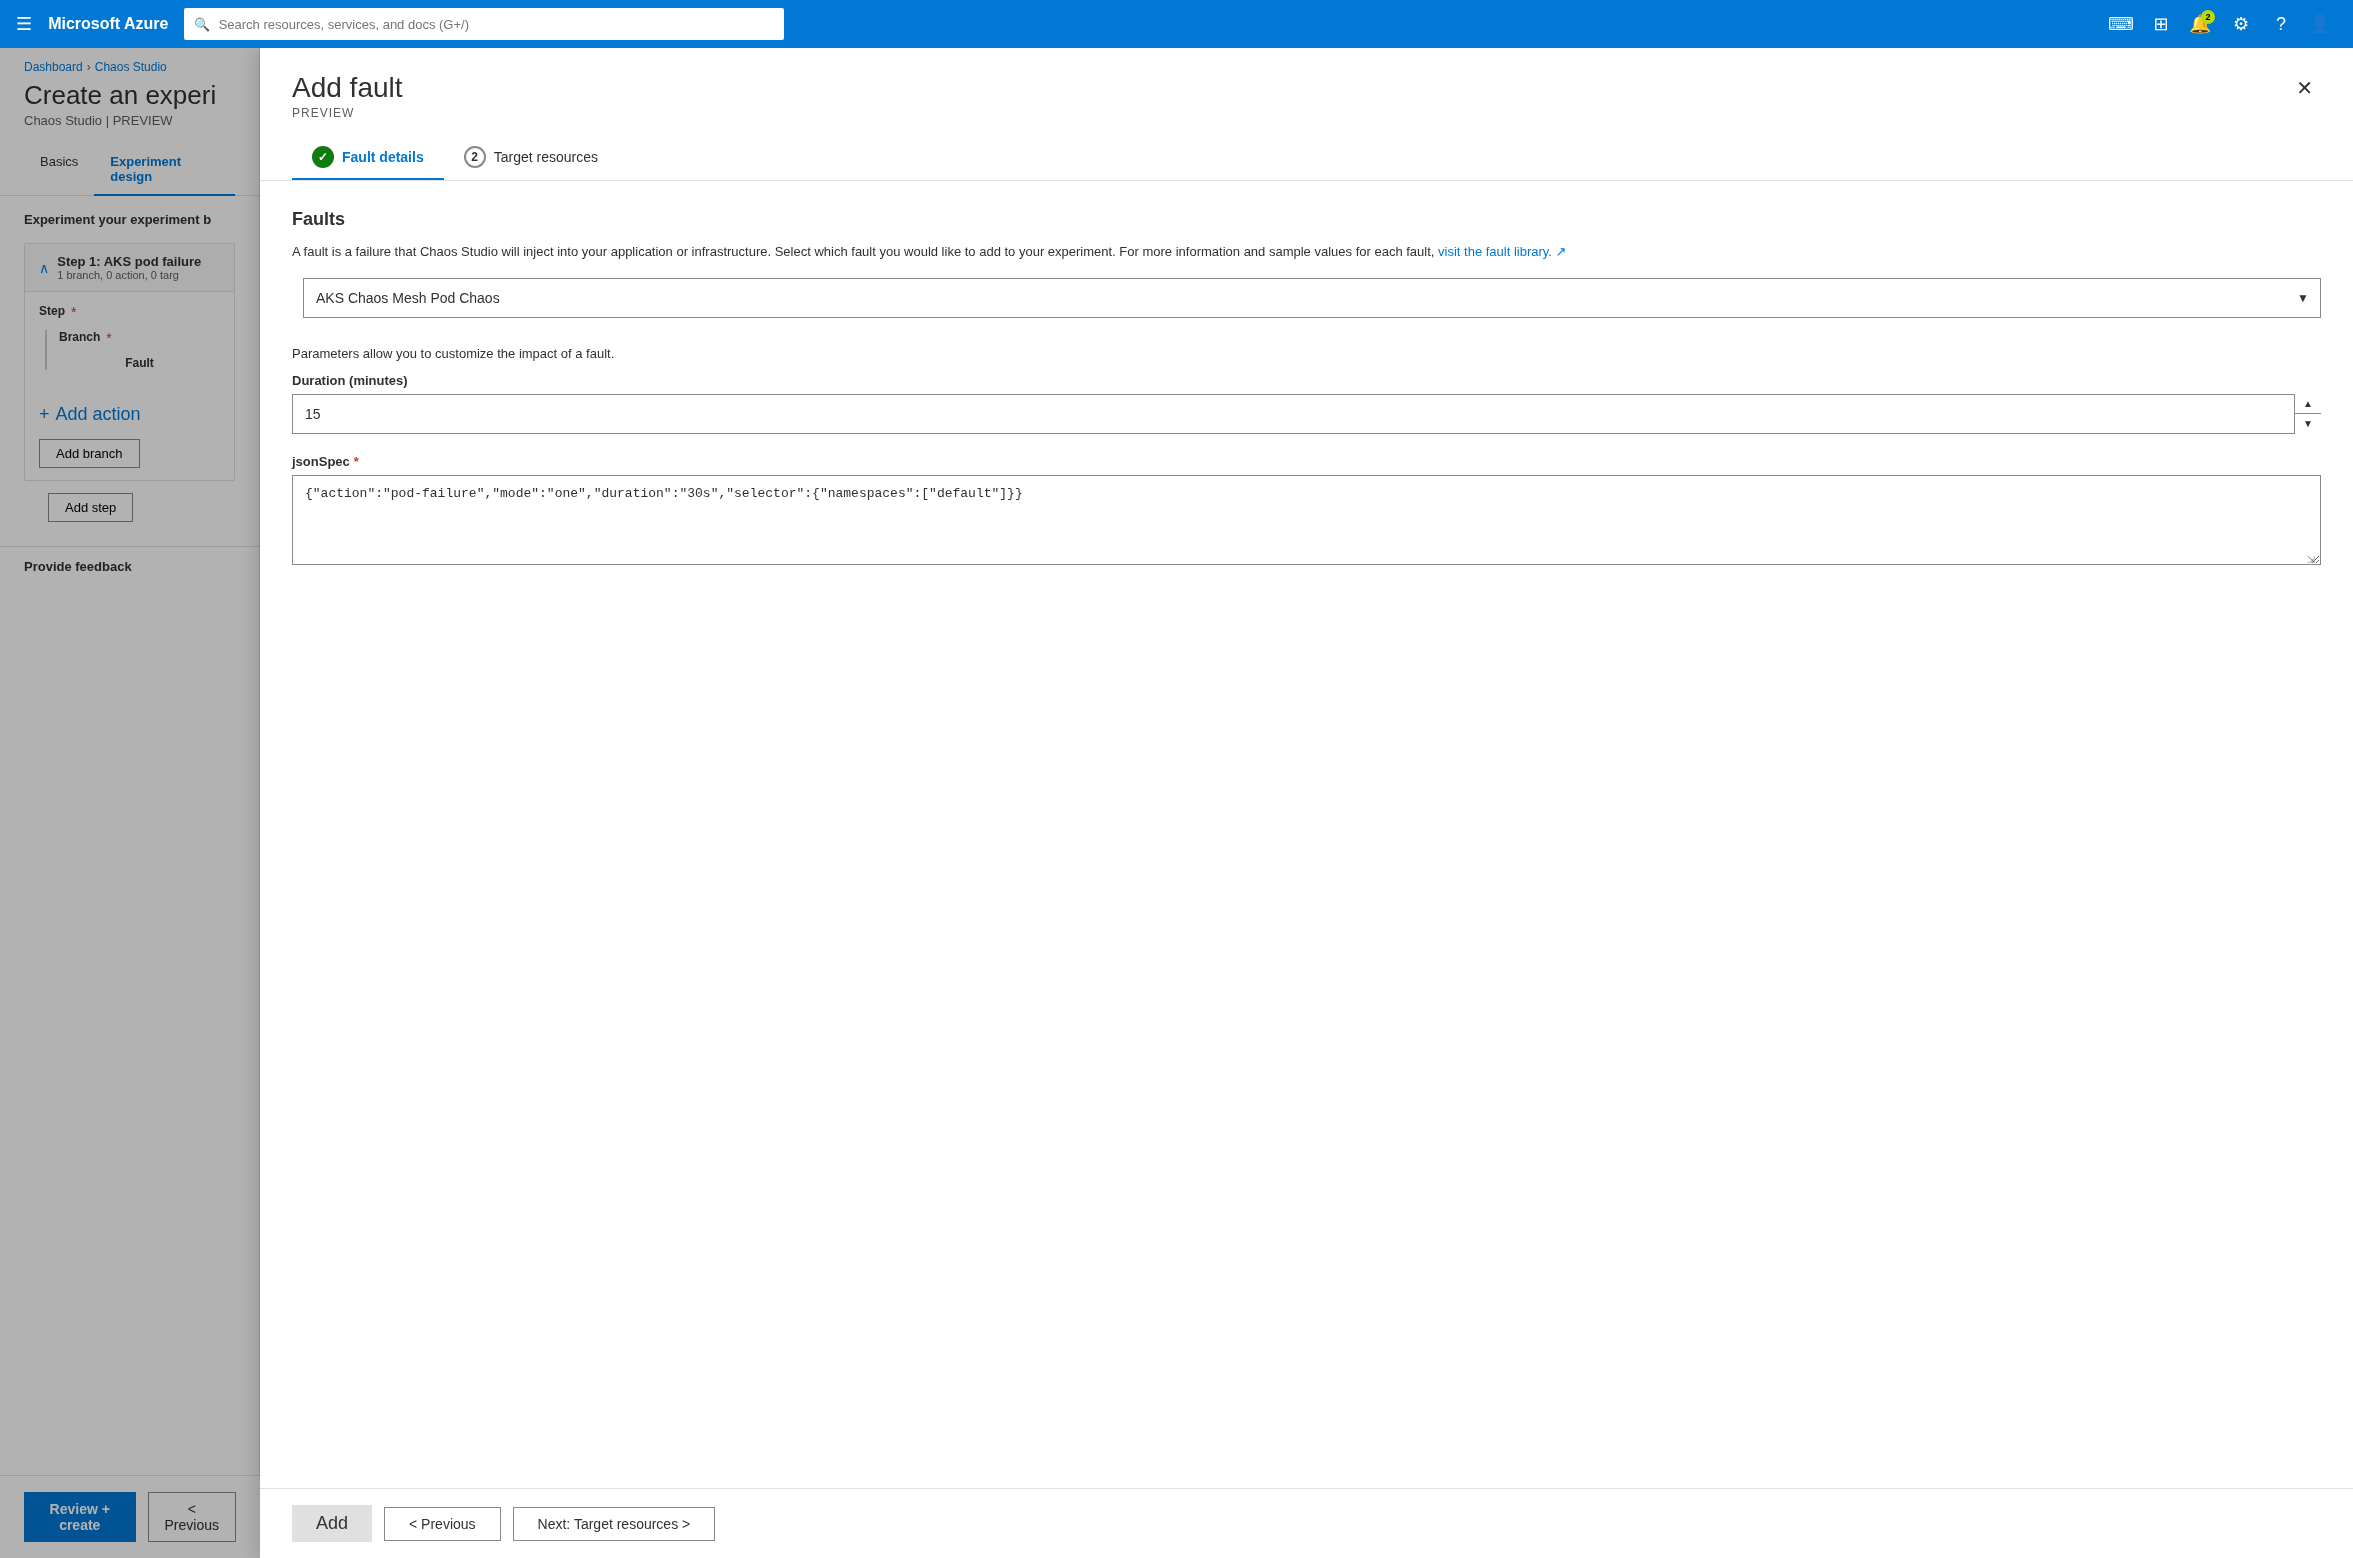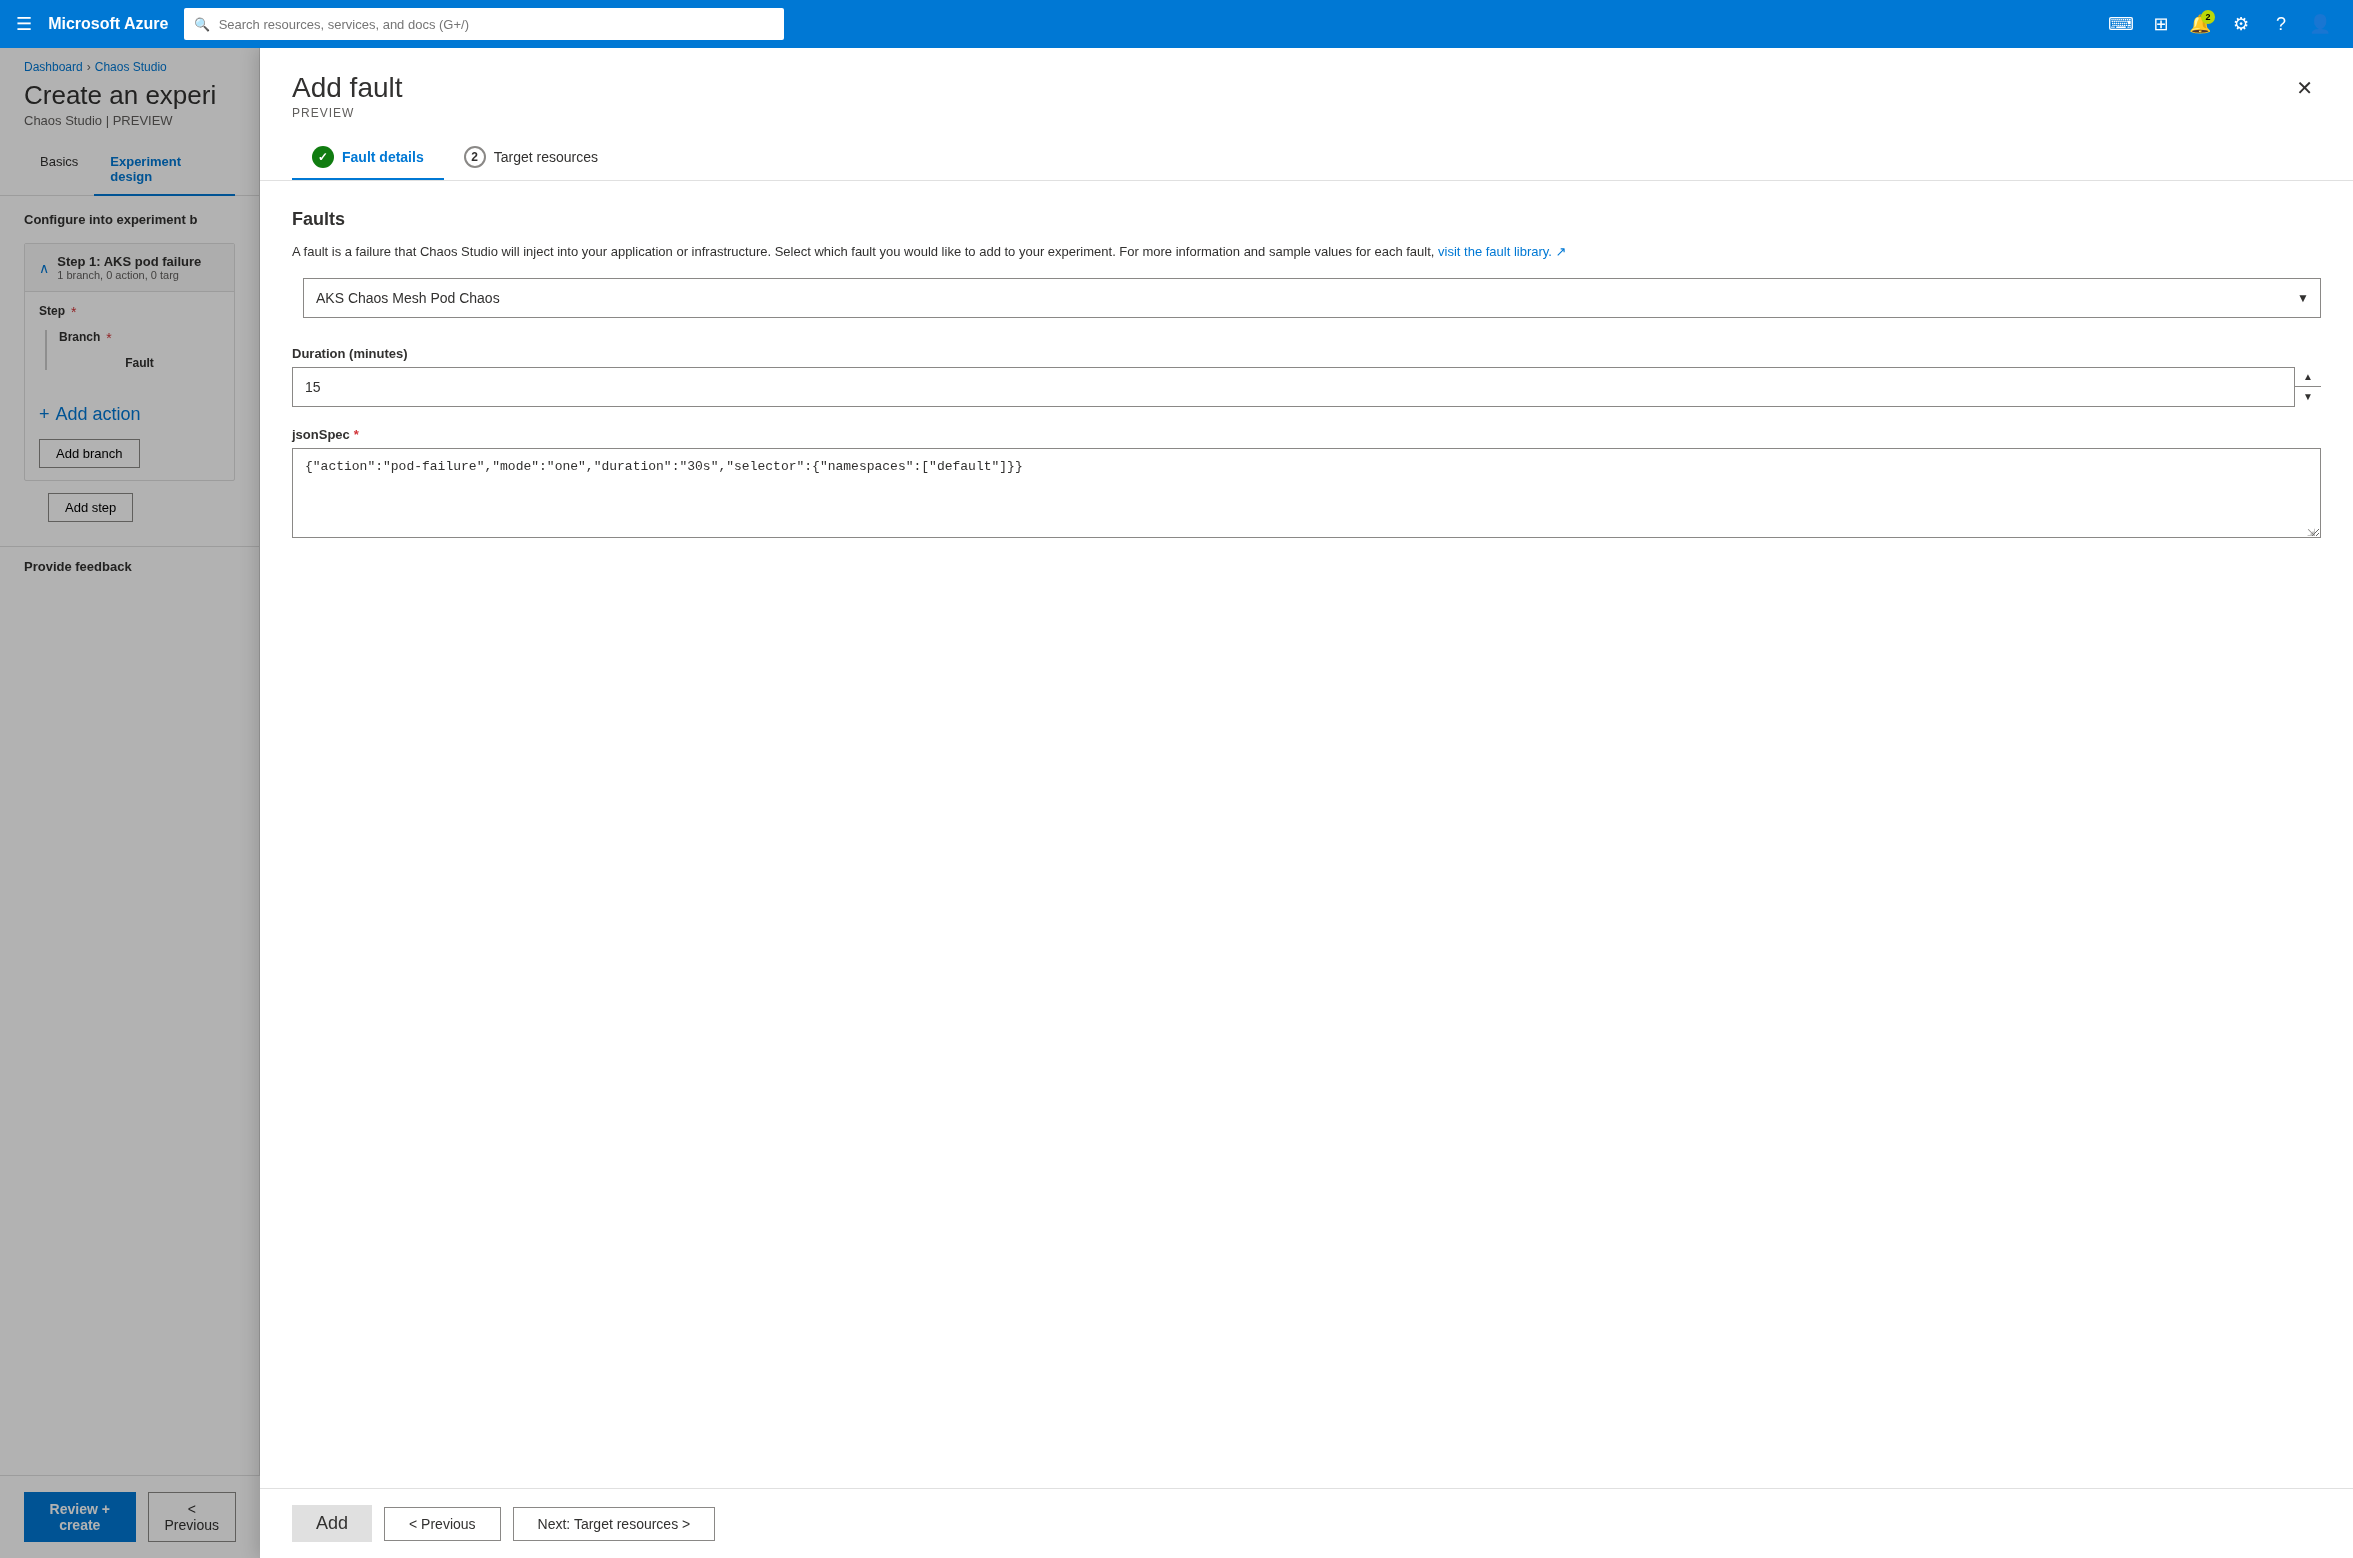--- a/index.html
+++ b/index.html
@@ -490,21 +490,21 @@
 
     <div class="page-title">Create an experi</div>
     <div class="page-subtitle">Chaos Studio | PREVIEW</div>
 
     <div class="tabs">
       <div class="tab">Basics</div>
       <div class="tab active">Experiment design</div>
     </div>
 
     <div class="left-content">
-      <div class="configure-label">Configure into experiment b</div>
+      <div class="configure-label">Experiment your experiment b</div>
 
       <div class="step-box">
         <div class="step-header">
           <span class="step-chevron">∧</span>
           <div>
             <div class="step-title">Step 1: AKS pod failure</div>
             <div class="step-subtitle">1 branch, 0 action, 0 targ</div>
           </div>
         </div>
         <div class="step-body">
@@ -574,20 +574,21 @@
           <option>AKS Chaos Mesh Pod Chaos</option>
           <option>AKS Chaos Mesh Network Chaos</option>
           <option>CPU Pressure</option>
           <option>Memory Pressure</option>
           <option>Disk Pressure</option>
         </select>
         <span class="dropdown-arrow">▼</span>
       </div>
 
       <div class="params-section">
+        <div class="param-label">Parameters allow you to customize the impact of a fault.</div>
 
         <div class="field-group">
           <div class="field-group-label">Duration (minutes)</div>
           <div class="number-input-wrapper">
             <input type="number" class="number-input" value="15" style="">
             <div class="number-spinners">
               <button class="spinner-btn">▲</button>
               <button class="spinner-btn">▼</button>
             </div>
           </div>

